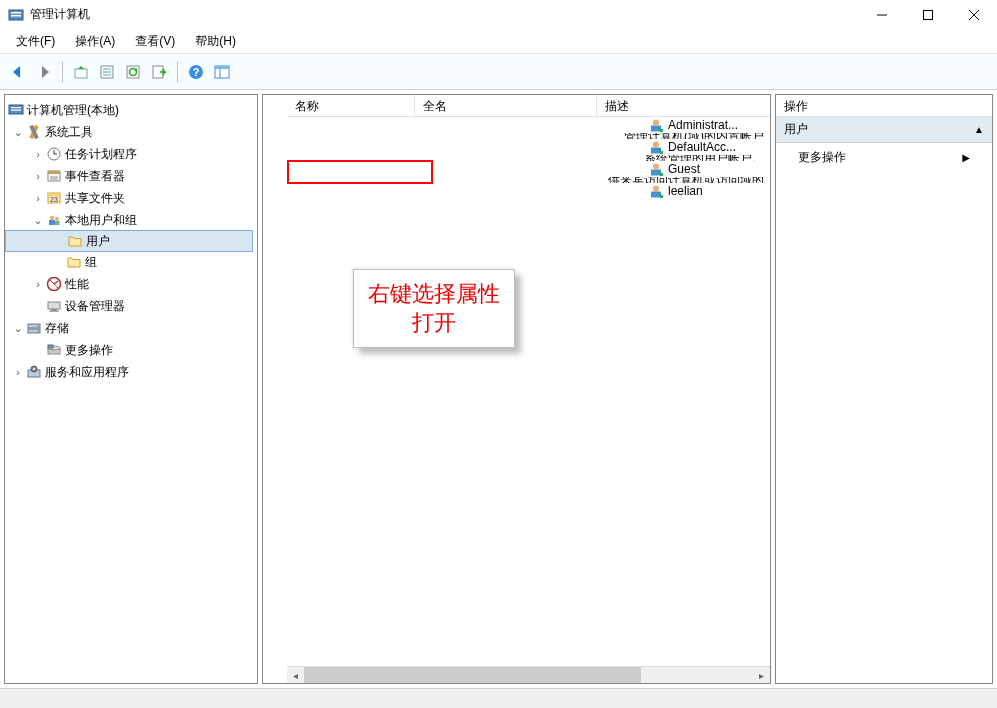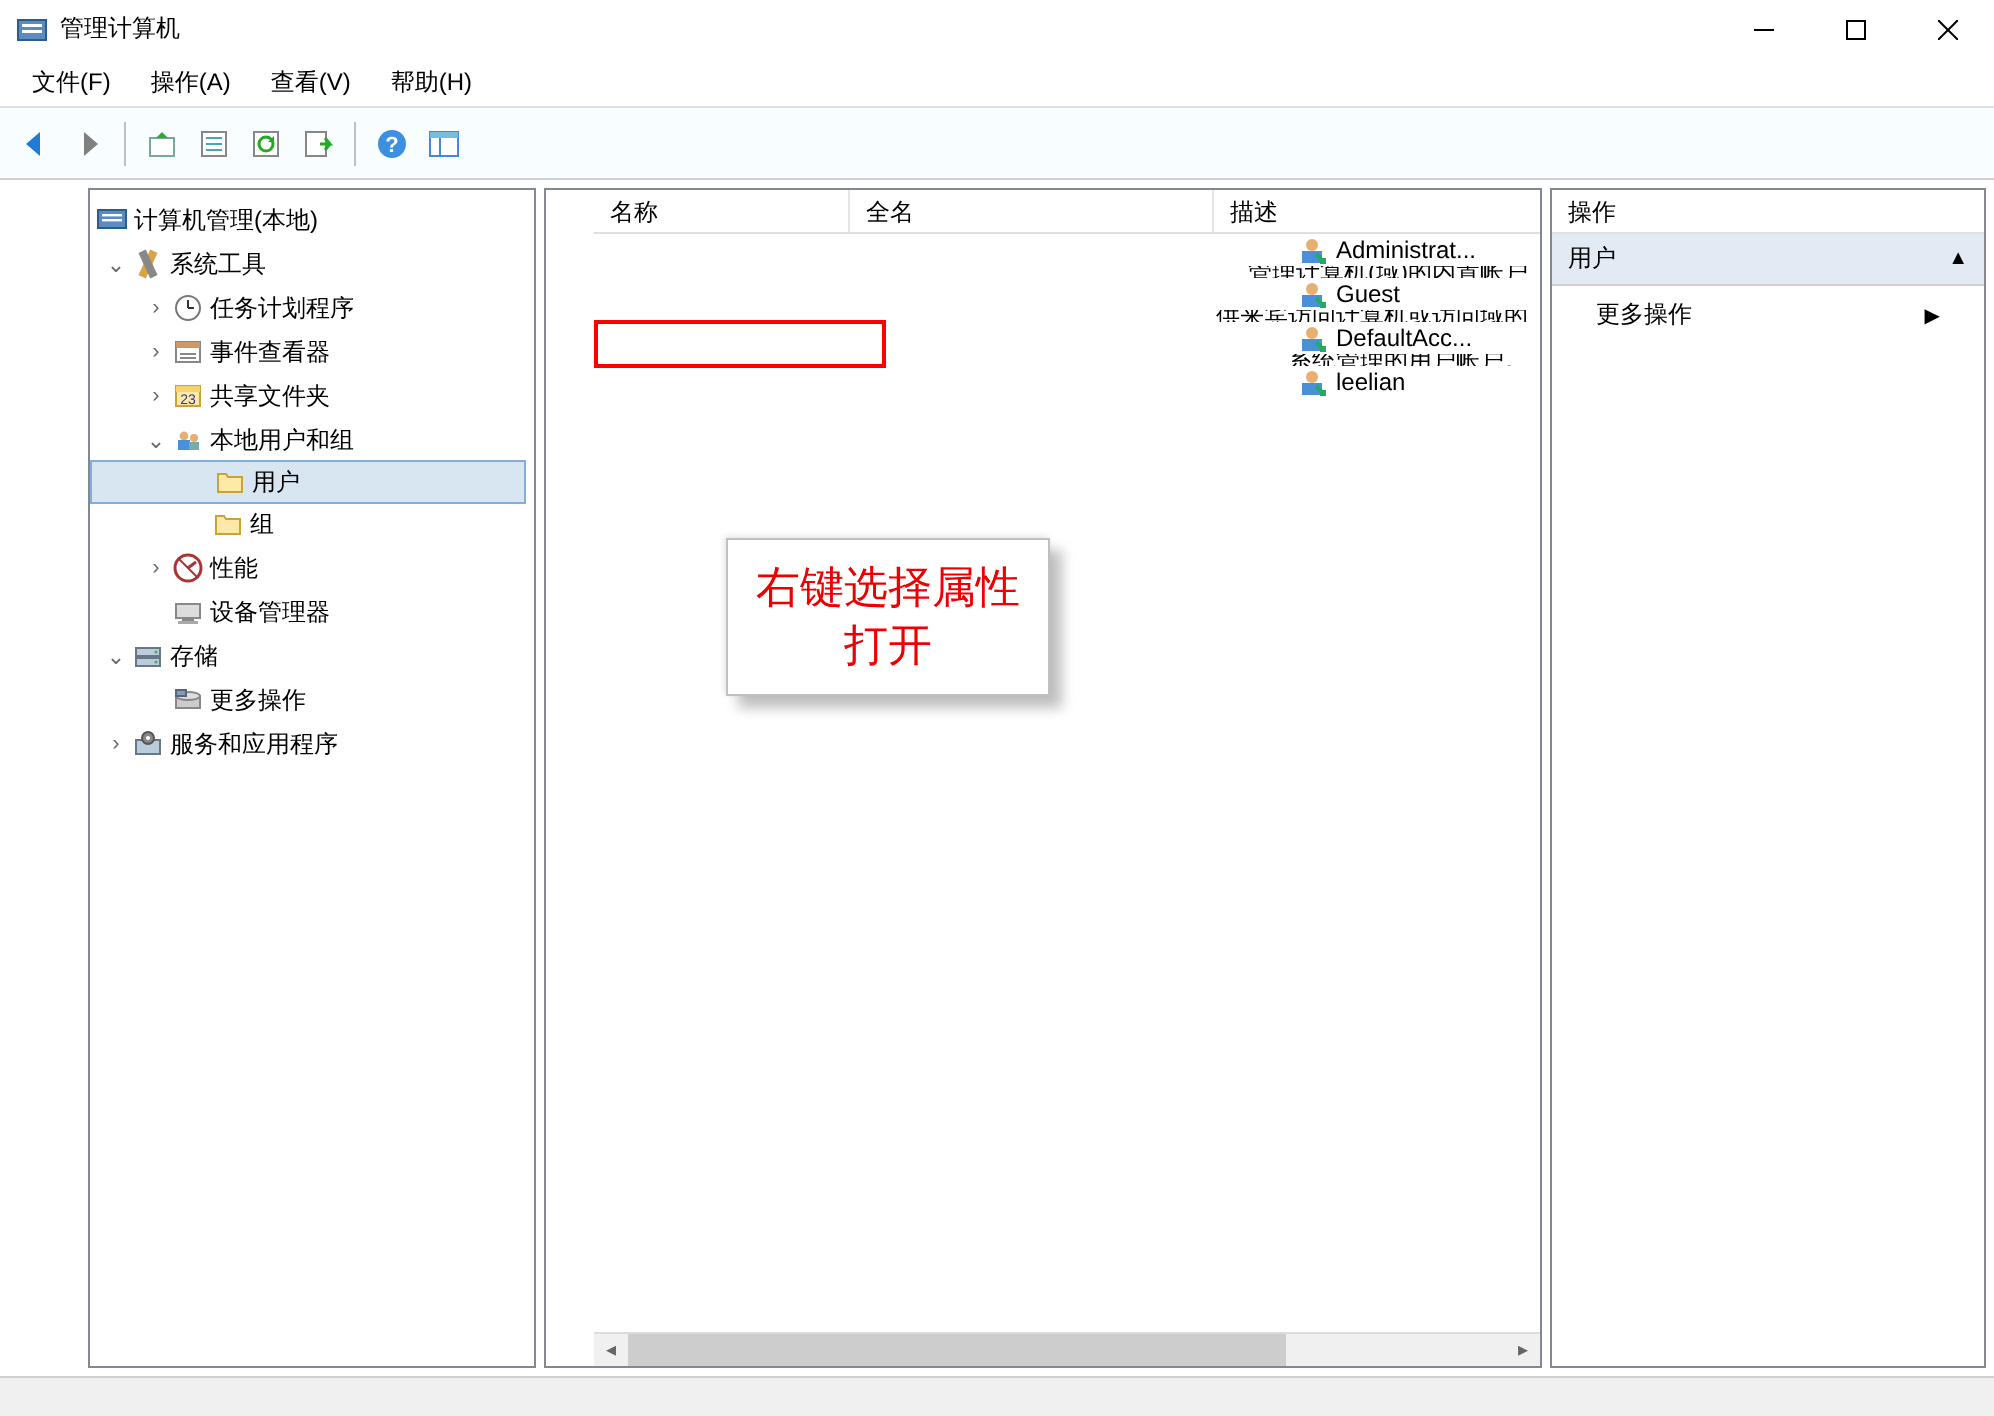--- a/index.html
+++ b/index.html
@@ -80,21 +80,21 @@
   height: 598px;
   padding: 4px;
   gap: 4px;
 }
 .pane {
   border: 1px solid #828790;
   background: #fff;
   display: flex;
   flex-direction: column;
 }
-.tree-pane { width: 224px; margin-left: 40px; }
+.tree-pane { width: 254px; }
 .list-pane { flex: 1; position: relative; padding-left: 24px; }
 .action-pane { width: 218px; }
 
 .tree {
   padding: 4px 0;
   overflow: auto;
   flex: 1;
 }
 .tree-row {
   display: flex;
@@ -495,47 +495,47 @@
         <div class="list-row">
           <div class="cell" style="width:128px">
             <span>
                 <svg width="16" height="16">
                   <circle cx="8" cy="5.5" r="3" fill="#e8b070"></circle>
                   <rect x="3" y="8.5" width="10" height="6" fill="#4a90d9"></rect>
                   <path d="M10 10 L14 14" stroke="#2a6" stroke-width="2"></path>
                   <path d="M12 14 L14 14 L14 12" stroke="#2a6" stroke-width="2" fill="none"></path>
                 </svg>
               </span>
-            <span>Guest</span>
+            <span>DefaultAcc...</span>
           </div>
           <div class="cell" style="width:182px">
               <span></span>
             </div>
           <div class="cell" style="flex:1">
-              <span>供来宾访问计算机或访问域的</span>
+              <span>系统管理的用户帐户。</span>
             </div>
         </div>
 
         <div class="list-row">
           <div class="cell" style="width:128px">
             <span>
                 <svg width="16" height="16">
                   <circle cx="8" cy="5.5" r="3" fill="#e8b070"></circle>
                   <rect x="3" y="8.5" width="10" height="6" fill="#4a90d9"></rect>
                   <path d="M10 10 L14 14" stroke="#2a6" stroke-width="2"></path>
                   <path d="M12 14 L14 14 L14 12" stroke="#2a6" stroke-width="2" fill="none"></path>
                 </svg>
               </span>
-            <span>DefaultAcc...</span>
+            <span>Guest</span>
           </div>
           <div class="cell" style="width:182px">
               <span></span>
             </div>
           <div class="cell" style="flex:1">
-              <span>系统管理的用户帐户。</span>
+              <span>供来宾访问计算机或访问域的</span>
             </div>
         </div>
 
         <div class="list-row">
           <div class="cell" style="width:128px">
             <span>
                 <svg width="16" height="16">
                   <circle cx="8" cy="5.5" r="3" fill="#e8b070"></circle>
                   <rect x="3" y="8.5" width="10" height="6" fill="#4a90d9"></rect>
                   <path d="M10 10 L14 14" stroke="#2a6" stroke-width="2"></path>

